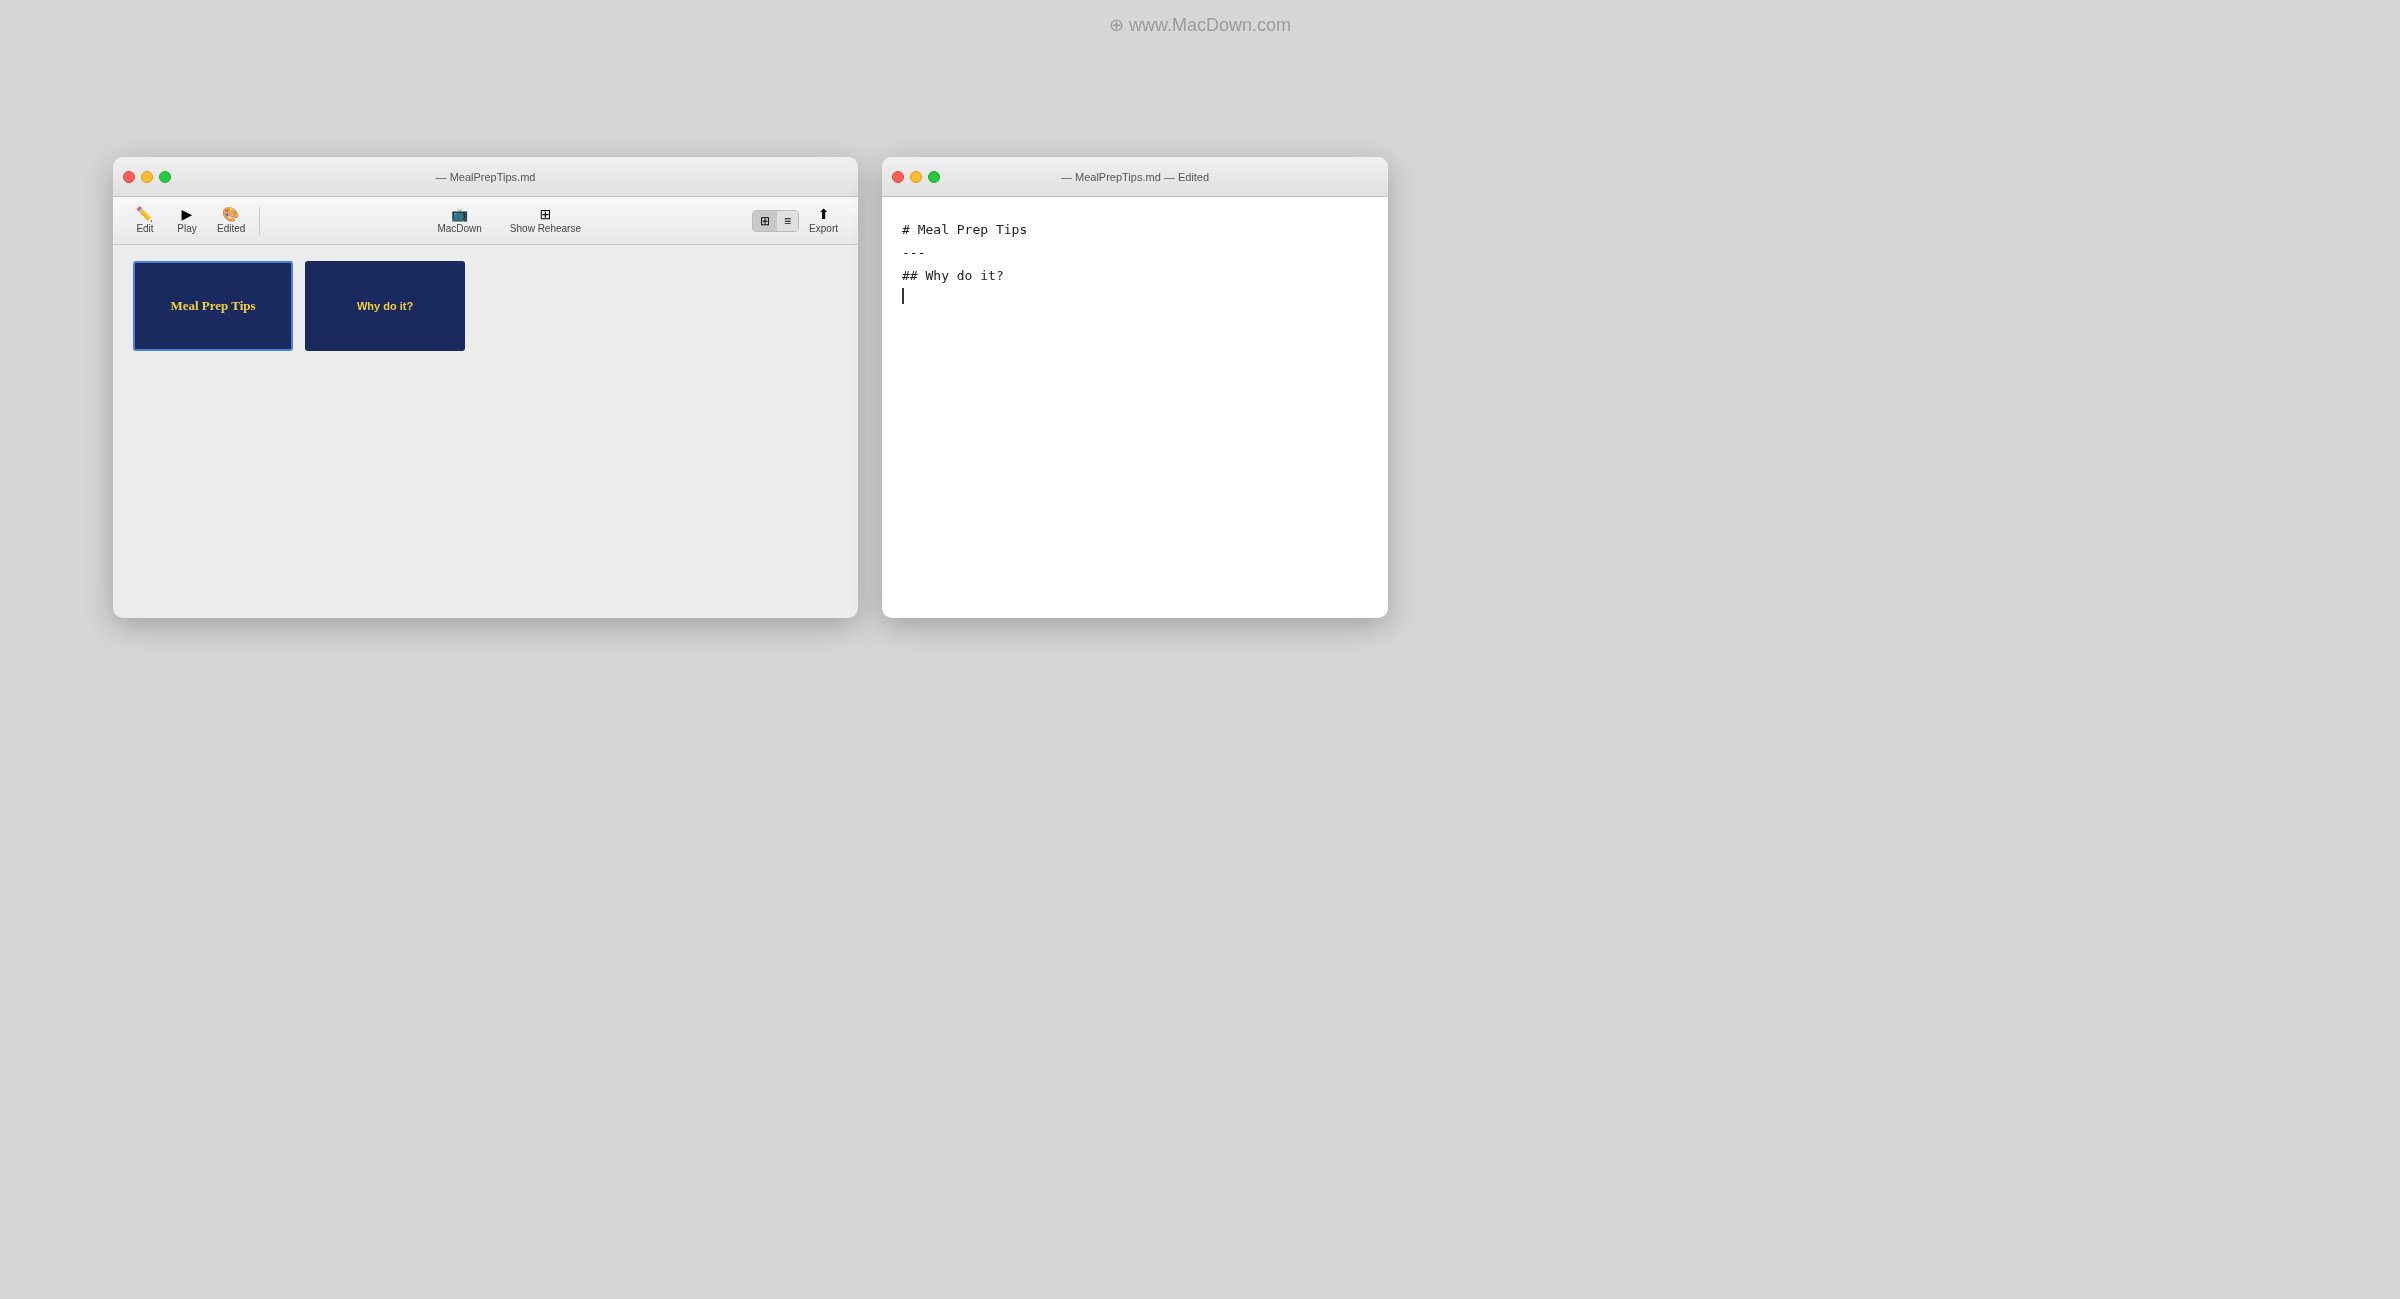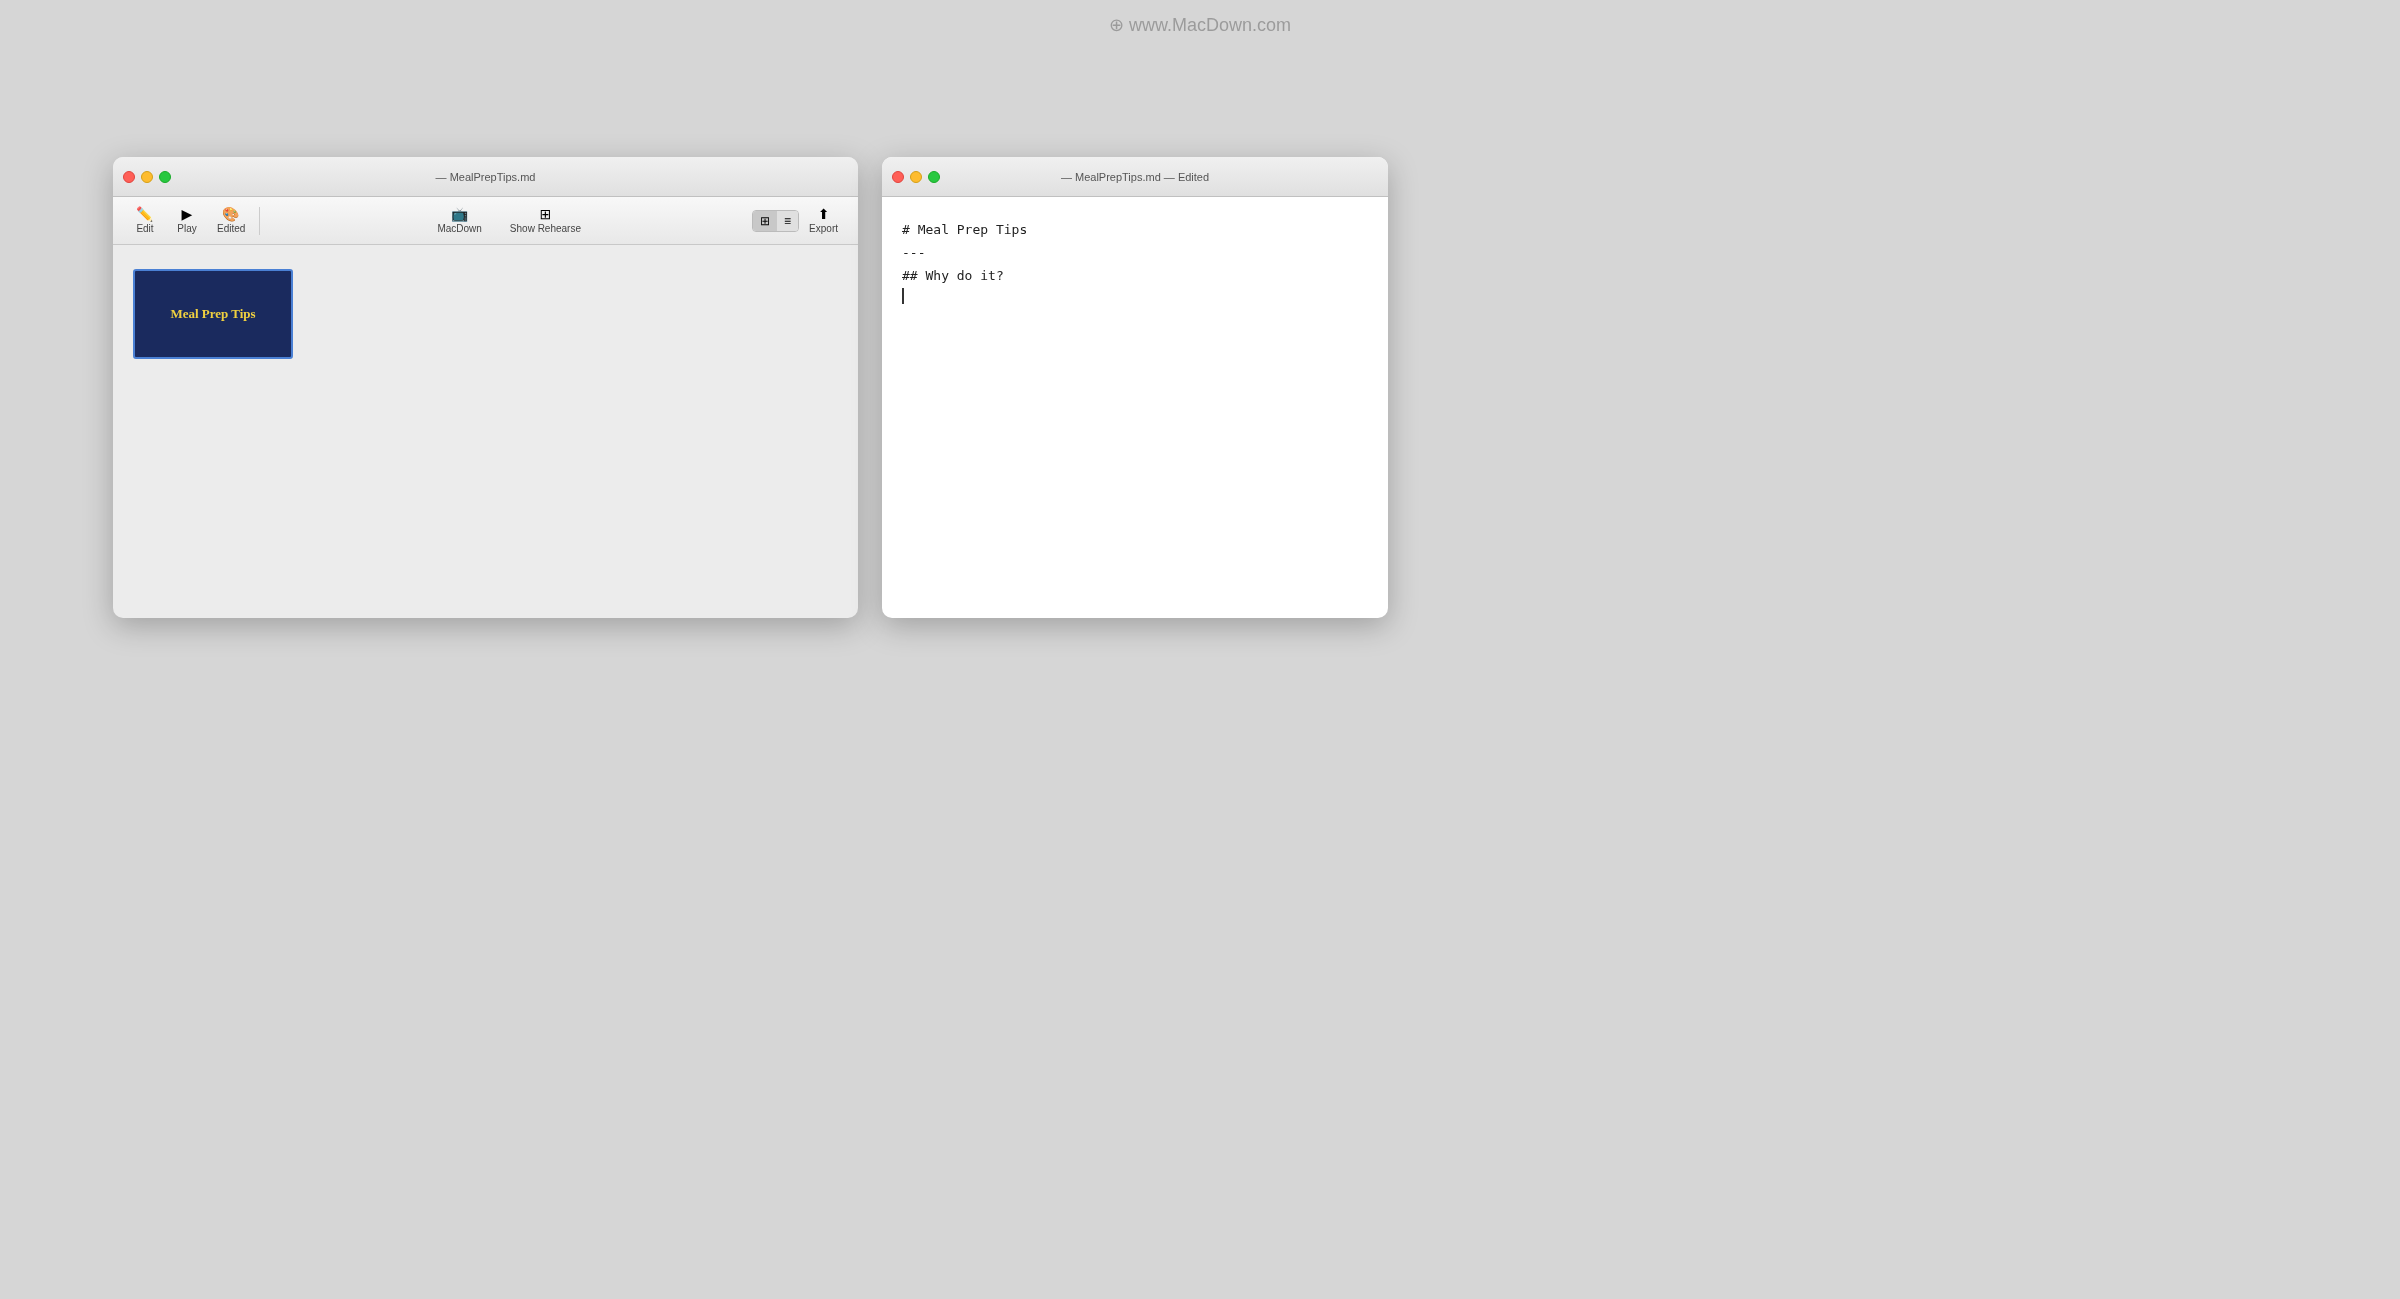--- a/index.html
+++ b/index.html
@@ -178,21 +178,20 @@
 
     .slide-thumb {
       width: 160px;
       height: 90px;
       border-radius: 3px;
       cursor: pointer;
       position: relative;
       display: flex;
       align-items: center;
       justify-content: center;
-      margin-top: 8px;
     }
 
     .slide-thumb-1 {
       background: #1a2a5e;
       border: 2px solid #4a80d4;
     }
 
     .slide-thumb-2 {
       background: #1a2a5e;
       border: 2px solid transparent;
@@ -320,20 +319,23 @@
         <span class="toolbar-icon">⬆</span>
         <span class="toolbar-label">Export</span>
       </div>
     </div>
   </div>
 
   <div class="slides-area">
     <div class="slide-thumb slide-thumb-1">
       <span class="slide-title-text">Meal Prep Tips</span>
     </div>
+    <div class="slide-thumb slide-thumb-2">
+      <span class="slide-sub-text">Why do it?</span>
+    </div>
   </div>
 </div>
 
 <div class="window-right">
 
   <div class="window-titlebar">
     <div class="traffic-lights">
       <div class="traffic-light tl-red"></div>
       <div class="traffic-light tl-yellow"></div>
       <div class="traffic-light tl-green"></div>

